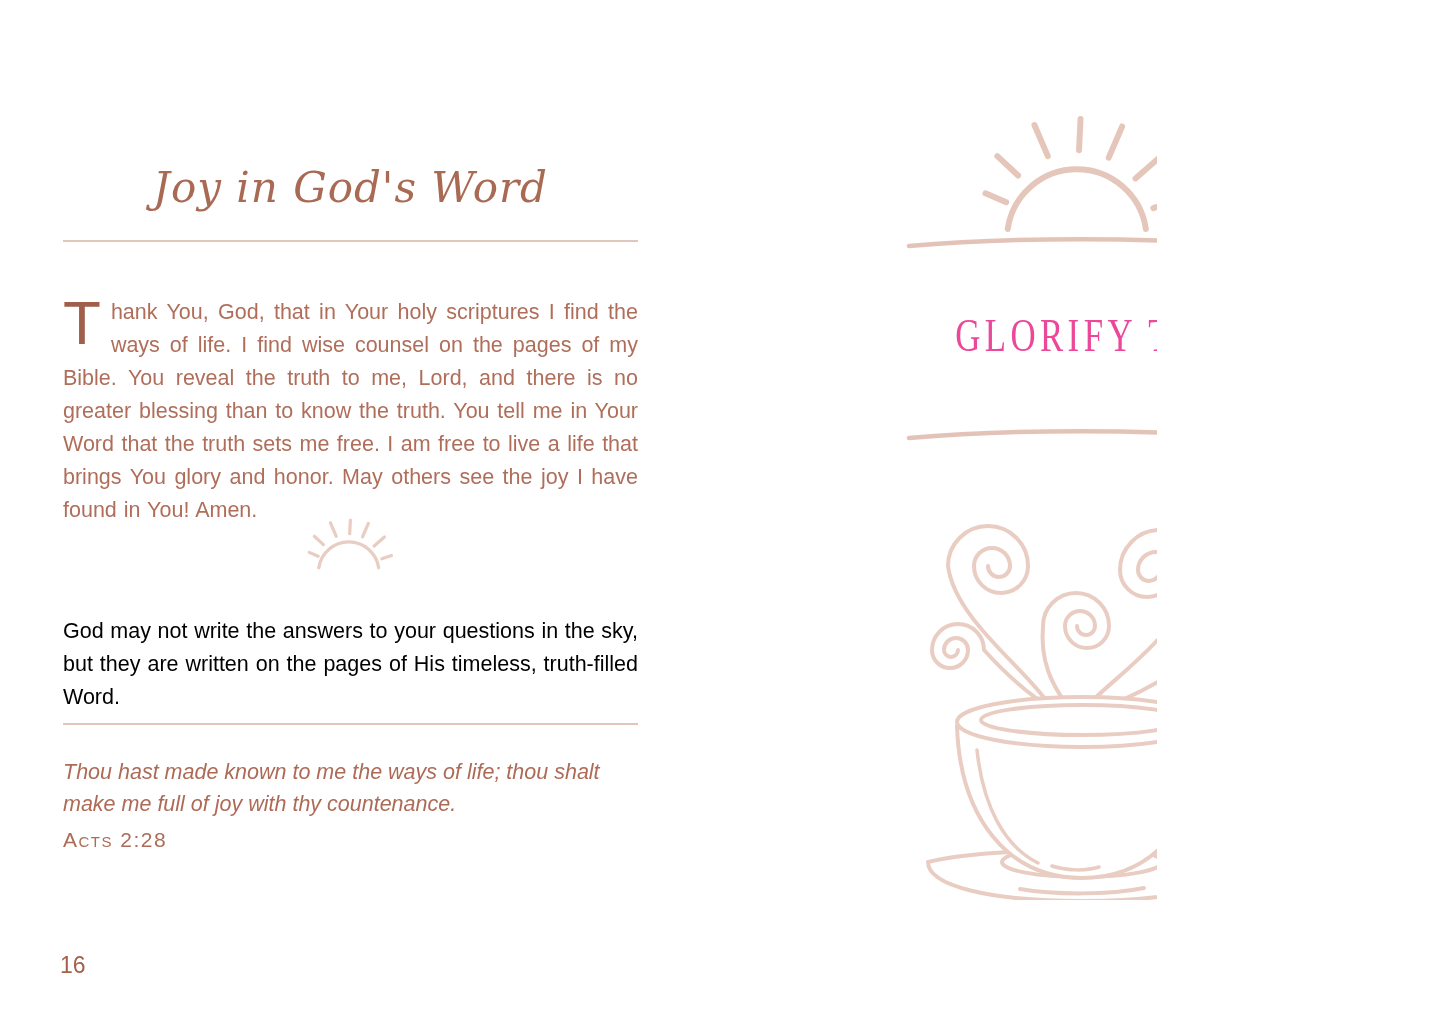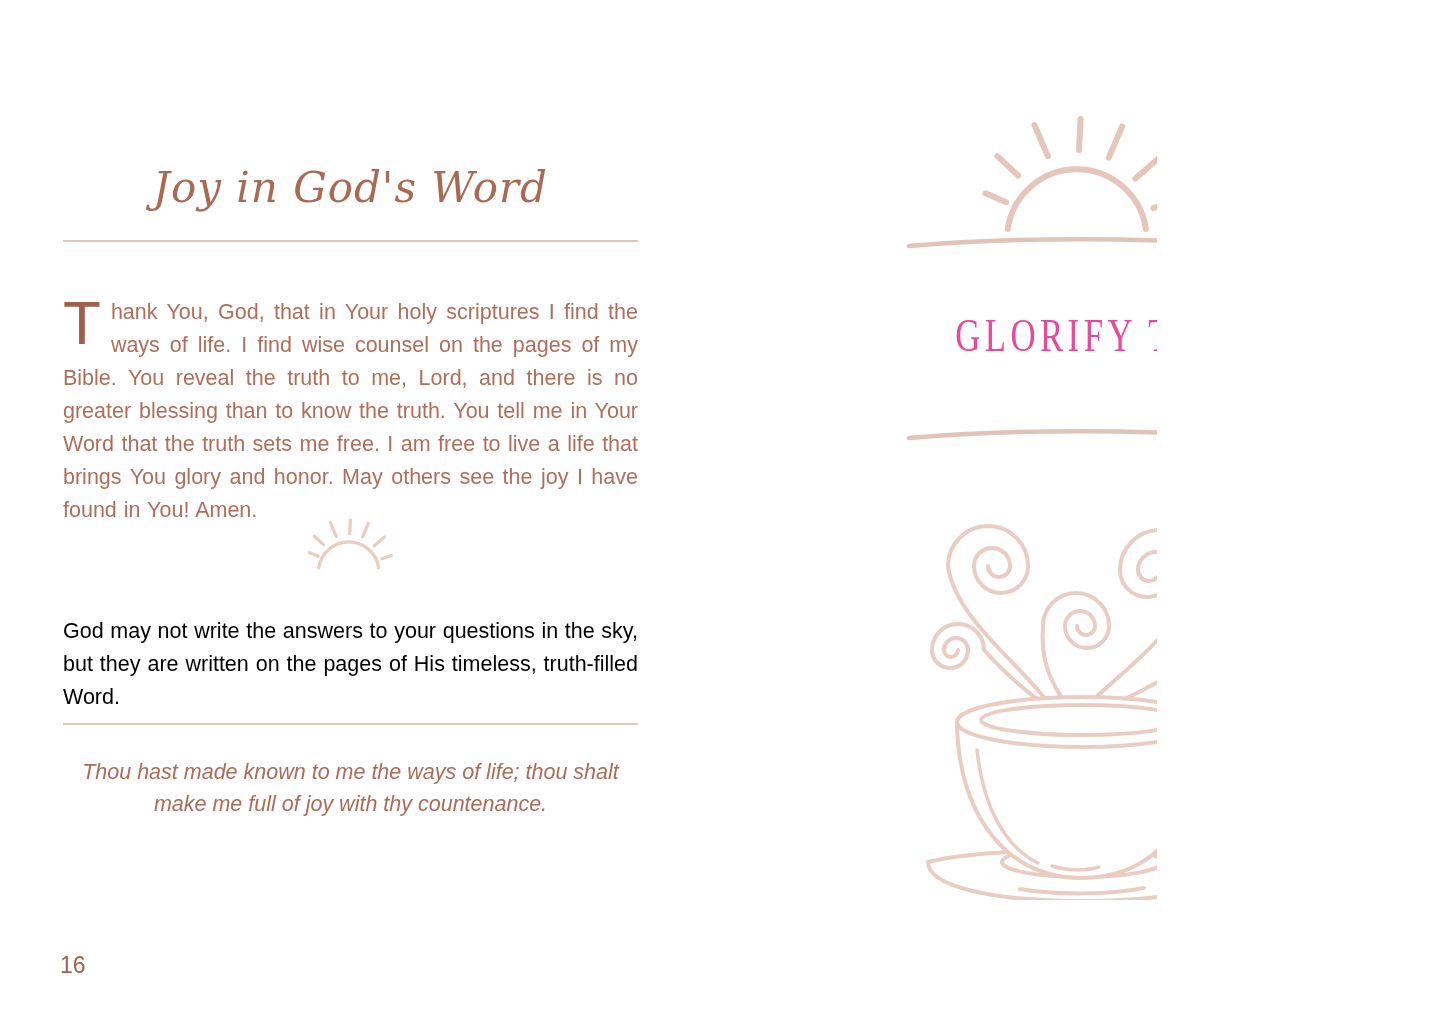--- a/index.html
+++ b/index.html
@@ -26,21 +26,21 @@
     padding:2px 10px 0 0;color:#a05f4a;
   }
   .sun-small{position:absolute;left:306px;top:518px;width:90px;height:52px;}
   .reflection{
     position:absolute;left:63px;top:593px;width:575px;
     font-size:21.5px;line-height:33px;color:#000000;text-align:justify;
   }
   .verse{
     position:absolute;left:63px;top:756px;width:575px;
     font-size:21.5px;line-height:32px;color:#ad6b57;
-    font-style:italic;text-align:center;
+    font-style:italic;text-align:left;
   }
   .verse-ref{
     display:block;margin-top:4px;font-style:normal;
     font-variant:small-caps;letter-spacing:1.5px;font-size:21px;color:#ad6b57;
   }
   .page-number{
     position:absolute;left:60px;top:952px;
     font-size:23px;color:#a4604a;
   }
 
@@ -82,20 +82,21 @@
       <line x1="19" y1="59" x2="5" y2="53"></line>
     </g>
   </svg>
 
   <p class="reflection">God may not write the answers to your questions in the sky, but they are written on the pages of His timeless, truth-filled Word.</p>
 
   <div class="rule rule-2"></div>
 
   <div class="verse">
     <span>Thou hast made known to me the ways of life; thou shalt make me full of joy with thy countenance.</span>
+    <span class="verse-ref">Acts 2:28</span>
   </div>
 
   <div class="page-number">16</div>
 
   <svg class="sunrise" viewBox="0 0 140 80">
     <g stroke="#e5c6ba" stroke-width="4" fill="none" stroke-linecap="round">
       <path d="M 20 77 A 47 47 0 0 1 113 77"></path>
       <line x1="118" y1="63" x2="133" y2="58"></line>
       <line x1="106" y1="43" x2="122" y2="29"></line>
       <line x1="88" y1="29" x2="97" y2="8"></line>

